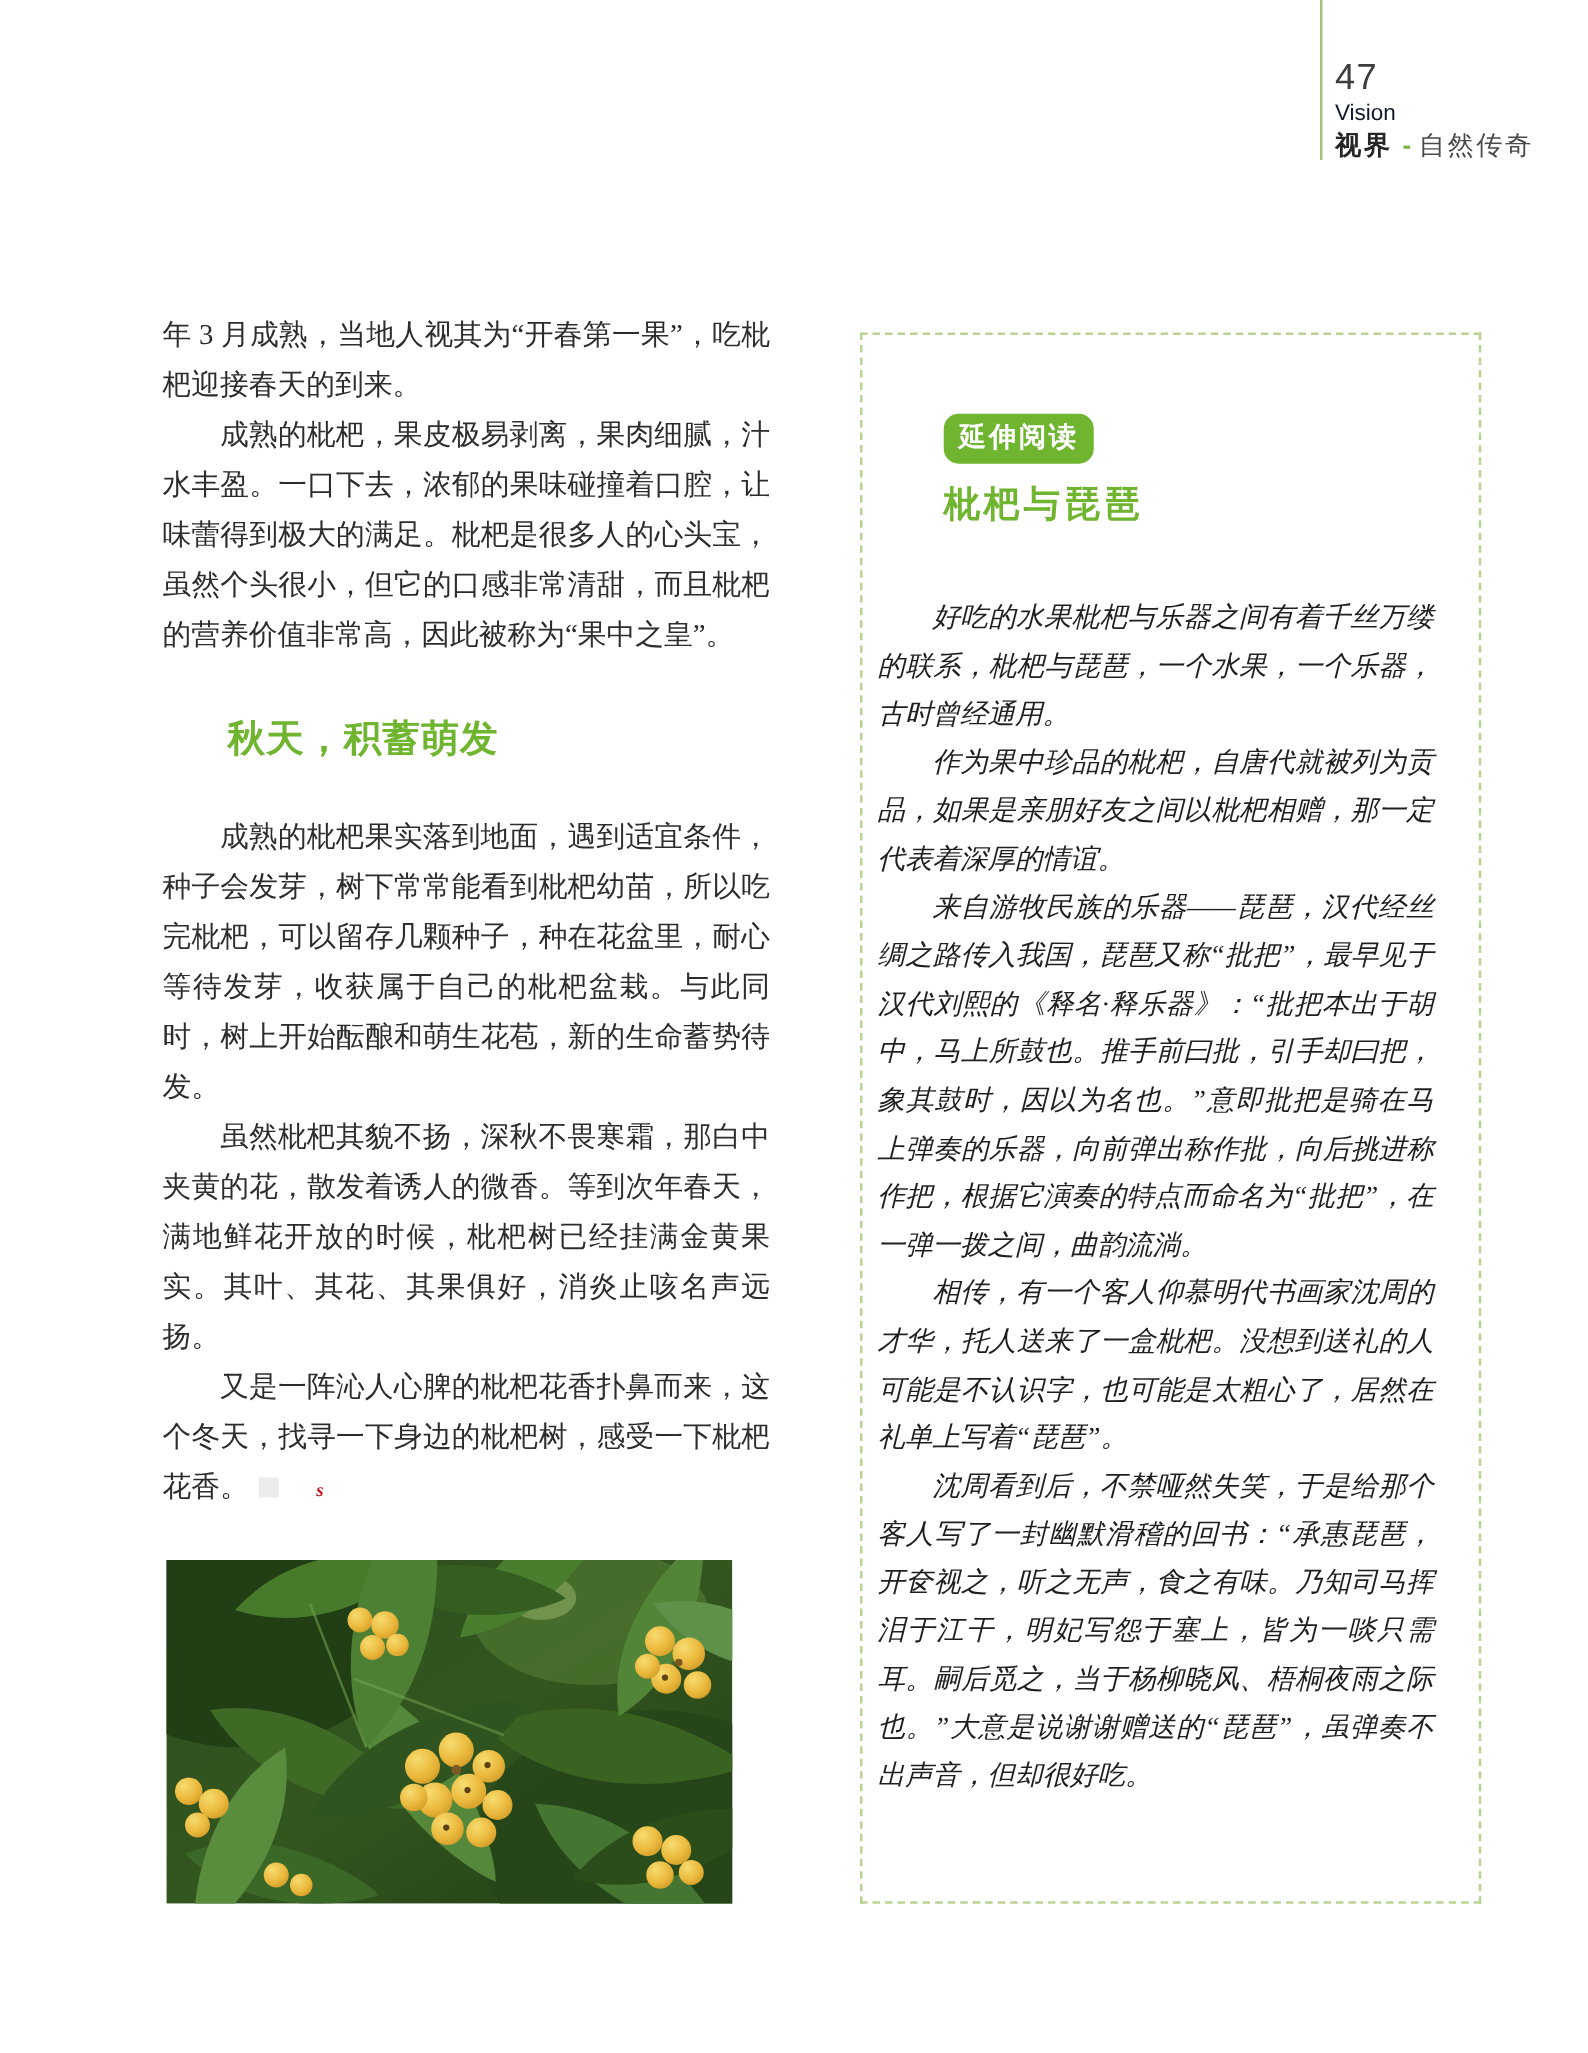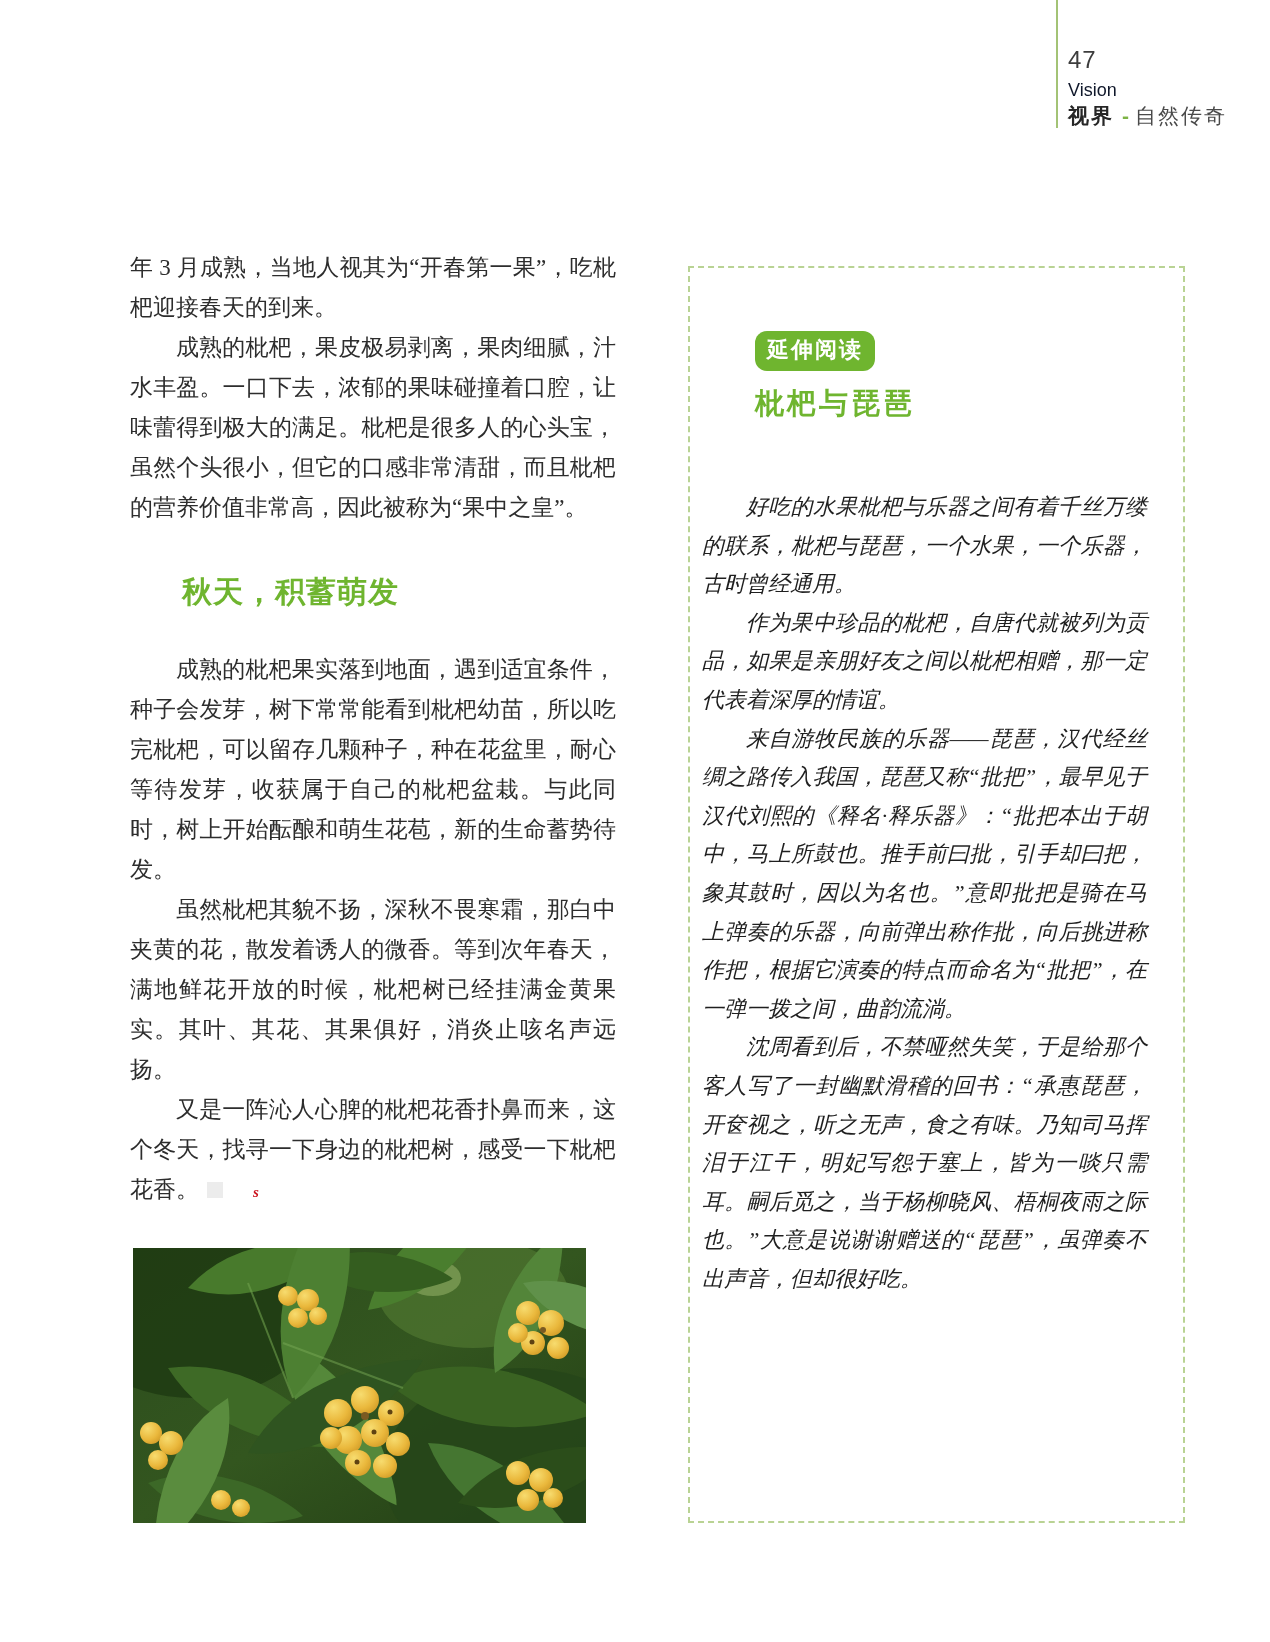--- a/index.html
+++ b/index.html
@@ -3,21 +3,21 @@
 <meta charset="utf-8">
 <style>
   html,body{margin:0;padding:0;background:#ffffff;}
   .page{
     position:relative;width:1270px;height:1642px;background:#ffffff;
     font-family:"Liberation Serif","DejaVu Serif",serif;overflow:hidden;
   }
   
   .header-rule{position:absolute;left:1056px;top:0;width:2px;height:128px;background:#a3c376;}
   .page-number{position:absolute;left:1068px;top:46px;font-family:"Liberation Sans","DejaVu Sans",sans-serif;
-    font-size:24px;color:#3d3d3d;letter-spacing:1px;}
+    font-size:29px;color:#3d3d3d;letter-spacing:1px;}
   .section-en{position:absolute;left:1068px;top:80px;font-family:"Liberation Sans","DejaVu Sans",sans-serif;
     font-size:18px;color:#0f172a;}
   .section-cn-row{position:absolute;left:1068px;top:102px;font-family:"Liberation Sans","DejaVu Sans",sans-serif;
     font-size:21px;color:#262626;white-space:nowrap;}
   .section-cn-row .main{font-weight:bold;letter-spacing:2px;}
   .section-cn-row .dash{color:#7db345;font-weight:bold;margin:0 6px 0 8px;}
   .section-cn-row .sub{font-size:21px;color:#4a4a4a;letter-spacing:2px;}
   
   .left-col{position:absolute;left:130px;top:248px;width:486px;color:#2d2d2d;}
   .left-col p{margin:0;font-size:23px;line-height:40px;text-align:justify;text-indent:2em;}
@@ -39,21 +39,21 @@
   }
   .side-badge{
     display:inline-block;margin:63px 0 0 65px;background:#6fb52f;color:#ffffff;
     font-family:"Liberation Sans","DejaVu Sans",sans-serif;font-weight:bold;font-size:22px;
     padding:4px 12px 6px 12px;border-radius:12px;letter-spacing:2px;
   }
   .side-title{
     margin:13px 0 0 65px;font-family:"Liberation Sans","DejaVu Sans",sans-serif;
     font-size:29px;color:#6fb52f;font-weight:bold;letter-spacing:3px;
   }
-  .side-body{margin:64px 36px 0 12px;color:#1f1f1f;}
+  .side-body{margin:51px 36px 0 12px;color:#1f1f1f;}
   .side-body p{
     margin:0;font-size:22px;line-height:38.6px;text-align:justify;text-indent:2em;
     font-style:italic;font-family:"Liberation Serif","DejaVu Serif",serif;
   }
 </style>
 </head>
 <body>
 
 <div class="page">
 
@@ -158,17 +158,18 @@
     </svg>
   </div>
 
   <div class="side-box">
     <div class="side-badge">延伸阅读</div>
     <div class="side-title">枇杷与琵琶</div>
     <div class="side-body">
       <p>好吃的水果枇杷与乐器之间有着千丝万缕的联系，枇杷与琵琶，一个水果，一个乐器，古时曾经通用。</p>
       <p>作为果中珍品的枇杷，自唐代就被列为贡品，如果是亲朋好友之间以枇杷相赠，那一定代表着深厚的情谊。</p>
       <p>来自游牧民族的乐器——琵琶，汉代经丝绸之路传入我国，琵琶又称“批把”，最早见于汉代刘熙的《释名·释乐器》：“批把本出于胡中，马上所鼓也。推手前曰批，引手却曰把，象其鼓时，因以为名也。”意即批把是骑在马上弹奏的乐器，向前弹出称作批，向后挑进称作把，根据它演奏的特点而命名为“批把”，在一弹一拨之间，曲韵流淌。</p>
+      <p>相传，有一个客人仰慕明代书画家沈周的才华，托人送来了一盒枇杷。没想到送礼的人可能是不认识字，也可能是太粗心了，居然在礼单上写着“琵琶”。</p>
       <p>沈周看到后，不禁哑然失笑，于是给那个客人写了一封幽默滑稽的回书：“承惠琵琶，开奁视之，听之无声，食之有味。乃知司马挥泪于江干，明妃写怨于塞上，皆为一啖只需耳。嗣后觅之，当于杨柳晓风、梧桐夜雨之际也。”大意是说谢谢赠送的“琵琶”，虽弹奏不出声音，但却很好吃。</p>
     </div>
   </div>
 
 </div>
 
 </body></html>

